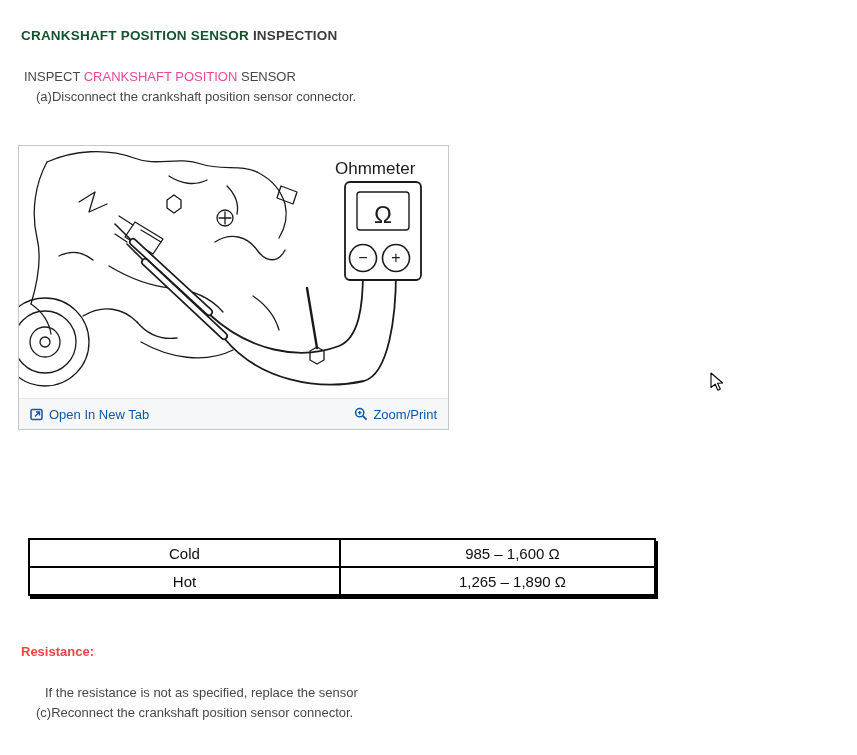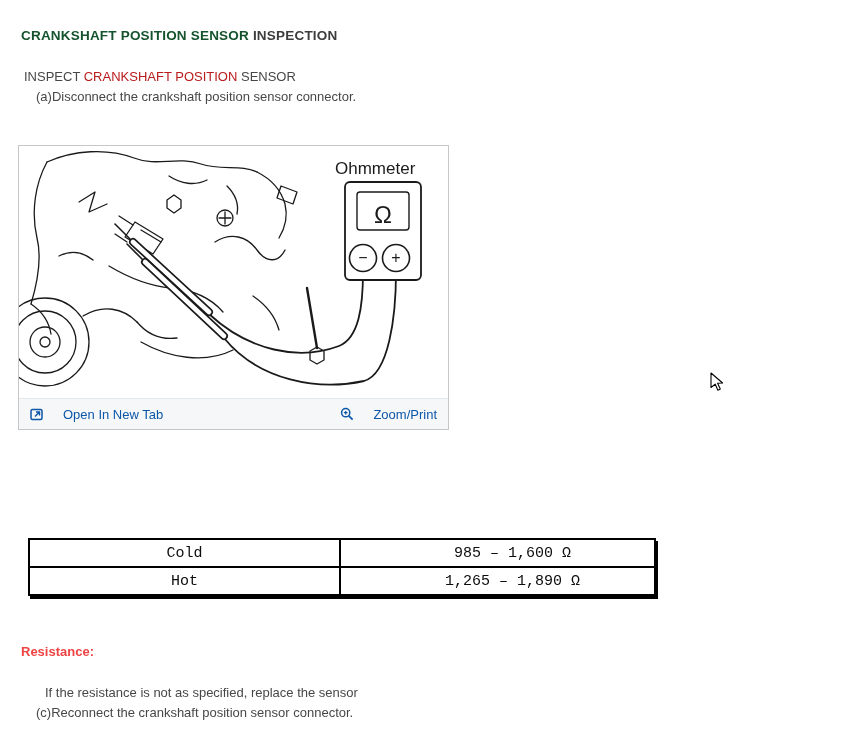--- a/index.html
+++ b/index.html
@@ -5,38 +5,38 @@
   * { margin:0; padding:0; box-sizing:border-box; }
   html,body { background:#ffffff; }
   body { font-family:"Liberation Sans", sans-serif; }
   .page { position:relative; width:857px; height:755px; background:#ffffff; overflow:hidden; }
 
   .title { position:absolute; left:21px; top:28px; font-size:13.5px; font-weight:bold; color:#3c3c3c; letter-spacing:.2px; }
   .title .hl { color:#14532d; }
 
   .line { position:absolute; font-size:13px; color:#474747; }
   .bold-line { position:absolute; font-size:13px; color:#ef4444; font-weight:bold; }
-  a.link { color:#b91c1c; text-decoration:none; cursor:pointer; }
+  a.link { color:#ec4899; text-decoration:none; cursor:pointer; }
 
   .figure { position:absolute; left:18px; top:145px; width:431px; height:285px;
             border:1px solid #c7c7c7; background:#fff; }
   .figure-img { position:relative; width:429px; height:252px; background:#fff; overflow:hidden; }
   .figure-footer { position:absolute; left:0; right:0; bottom:0; height:31px;
                    background:#f5f7f8; border-top:1px solid #e4e7e9;
                    display:flex; align-items:center; justify-content:space-between;
                    padding:0 11px; }
-  .flink { display:flex; align-items:center; gap:19px; color:#0d57a8; font-size:13px;
+  .flink { display:flex; align-items:center; gap:5px; color:#0d57a8; font-size:13px;
            text-decoration:none; cursor:pointer; }
   .flink svg { display:block; }
 
   .spec-table { position:absolute; left:28px; top:538px; width:628px;
                 border-collapse:collapse; background:#fff;
                 box-shadow:2px 3px 0 0 #000; }
   .spec-table td { border:2px solid #000; height:28px; text-align:center;
-                   font-size:15px; color:#0d0d0d;font-family:Liberation Mono, monospace; }
+                   font-size:15px; color:#0d0d0d; }
   .spec-table td.c1 { width:312px; }
   .spec-table td.c2 { width:316px;padding-left:30px; }
 
   .cursor { position:absolute; left:710px; top:372px; }
 
   svg.diagram text { font-family:"Liberation Sans", sans-serif; fill:#1a1a1a; }
 </style>
 </head>
 <body>
 

